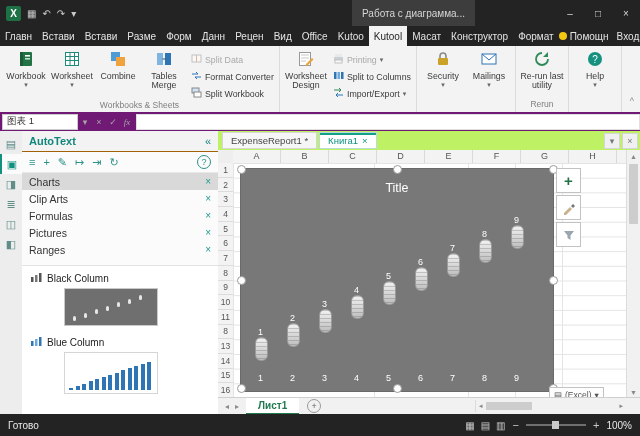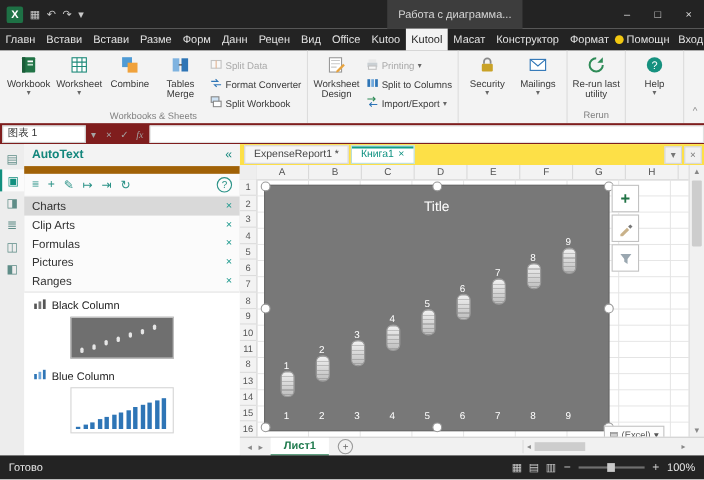--- a/index.html
+++ b/index.html
@@ -39,58 +39,58 @@
             text-align:center;line-height:1.1;flex:none;padding-top:1px;}
   .rbtn-big .lbl{margin-top:1px;}
   .dd{font-size:7px;color:#666;}
   .rsmall-col{display:flex;flex-direction:column;gap:4px;padding:4px 2px 0 4px;}
   .rbtn-small{display:flex;align-items:center;gap:3px;font-size:8.8px;color:#3b3b3b;white-space:nowrap;}
   .disabled{color:#a9a9a9 !important;}
   .disabled svg{opacity:.45;}
   #ribbon-collapse{position:absolute;right:6px;top:96px;color:#8a8a8a;font-size:9px;}
 
   
-  #fbar{top:112px;left:0;right:0;height:19px;background:#7f1d1d;border-bottom:1px solid #cfcfcf;
+  #fbar{top:112px;left:0;right:0;height:19px;background:#701a75;border-bottom:1px solid #cfcfcf;
         display:flex;align-items:center;padding-left:2px;}
   #namebox{width:70px;height:14px;background:#fff;border:1px solid #cdcdcd;font-size:9.5px;
            display:flex;align-items:center;padding-left:4px;color:#333;overflow:hidden;white-space:nowrap;}
   .fbtn{width:14px;text-align:center;color:#a5a5a5;font-size:9px;}
   #fx{font-style:italic;font-family:"Liberation Serif",serif;}
   #finput{flex:1;height:14px;background:#fff;border:1px solid #e0e0e0;margin:0 0 0 2px;}
 
   
   #navstrip{left:0;top:131px;bottom:22px;width:22px;background:#ededed;border-right:1px solid #d4d4d4;
             display:flex;flex-direction:column;align-items:stretch;padding-top:3px;}
   .nav-ic{height:20px;display:flex;align-items:center;justify-content:center;color:#5f8d88;font-size:11px;}
   .nav-ic.active{background:#fbfbfb;border-left:2px solid #12907f;color:#12907f;}
 
   
   #pane{left:22px;top:131px;bottom:22px;width:196px;background:#fbfbfb;border-right:1px solid #c9c9c9;
         display:flex;flex-direction:column;}
   #pane-hdr{height:20px;flex:none;display:flex;align-items:center;padding:0 7px;background:#f3f3f3;
-            border-bottom:7px solid #a16207;color:#13867c;font-weight:bold;font-size:11px;}
+            border-bottom:1px solid #a16207;color:#13867c;font-weight:bold;font-size:11px;}
   #pane-collapse{margin-left:auto;color:#13867c;font-weight:normal;}
   #pane-tools{height:20px;flex:none;display:flex;align-items:center;gap:8px;padding:0 7px;
               color:#2a9287;font-size:11px;border-bottom:1px solid #e8e8e8;}
   #pane-help{margin-left:auto;width:12px;height:12px;border:1px solid #2a9287;border-radius:50%;
              font-size:9px;display:flex;align-items:center;justify-content:center;}
   .at-row{height:17px;flex:none;display:flex;align-items:center;padding:0 7px;font-size:10.5px;color:#333;}
   .at-row.selected{background:#d9d9d9;}
   .at-close{margin-left:auto;color:#1f9a8e;font-size:10px;}
   #pane-entries{margin-top:auto;border-top:1px solid #e2e2e2;background:#fff;padding:4px 0 12px 0;}
   .entry-lbl{height:16px;display:flex;align-items:center;gap:5px;padding:0 9px;font-size:10px;color:#222;}
   .thumb{position:relative;width:92px;height:36px;margin:2px 0 8px 42px;}
   .thumb.black{background:#6f6f6f;border:1px solid #c9c9c9;}
   .thumb.blue{background:#fff;border:1px solid #d5d5d5;height:40px;}
   .dot{position:absolute;width:3px;height:5px;border-radius:2px;background:#e6e6e6;}
   .bbar{position:absolute;bottom:3px;width:4px;background:#2e75b6;}
 
   
   #sheetwrap{left:218px;right:0;top:131px;bottom:22px;background:#fff;overflow:hidden;}
-  #doctabs{position:absolute;left:0;right:0;top:0;height:19px;background:#fde047;
+  #doctabs{position:absolute;left:0;right:0;top:0;height:19px;background:#bef264;
            display:flex;align-items:center;padding-left:4px;border-bottom:1px solid #d5d5d5;text-align:right;}
   .doctab{height:15px;display:flex;align-items:center;gap:4px;padding:0 8px;margin-right:2px;
           background:#f6f6f6;border:1px solid #d5d5d5;font-size:9.5px;color:#444;white-space:nowrap;}
   .doctab.active{background:#fff;color:#0e9180;border-color:#b8ddd7;box-shadow:inset 0 2px 0 #12a08b;}
   .doctab .x{color:#0e9180;}
   #doctab-ctl{margin-left:auto;display:flex;gap:2px;padding-right:2px;}
   .dt-btn{width:14px;height:14px;display:flex;align-items:center;justify-content:center;
           color:#777;font-size:9px;background:#f0f0f0;border:1px solid #d5d5d5;}
   #corner{left:0;top:19px;width:15px;height:13px;background:#eeeeee;border-right:1px solid #cfcfcf;border-bottom:1px solid #cfcfcf;}
   #colhdrs{left:15px;top:19px;right:13px;height:13px;display:flex;overflow:hidden;background:#f3f3f3;border-bottom:1px solid #cfcfcf;}

